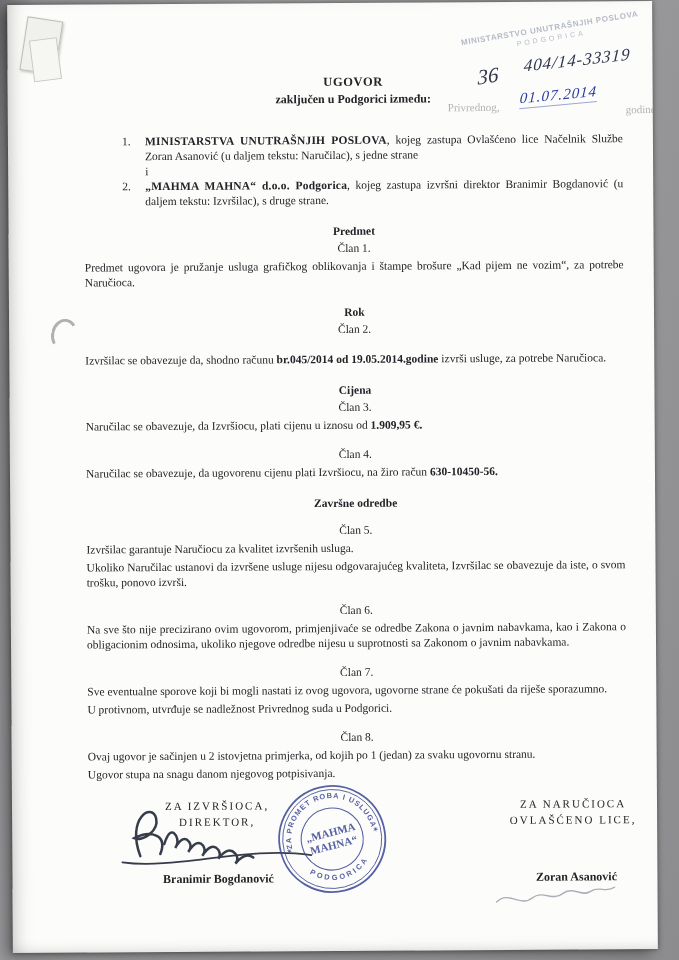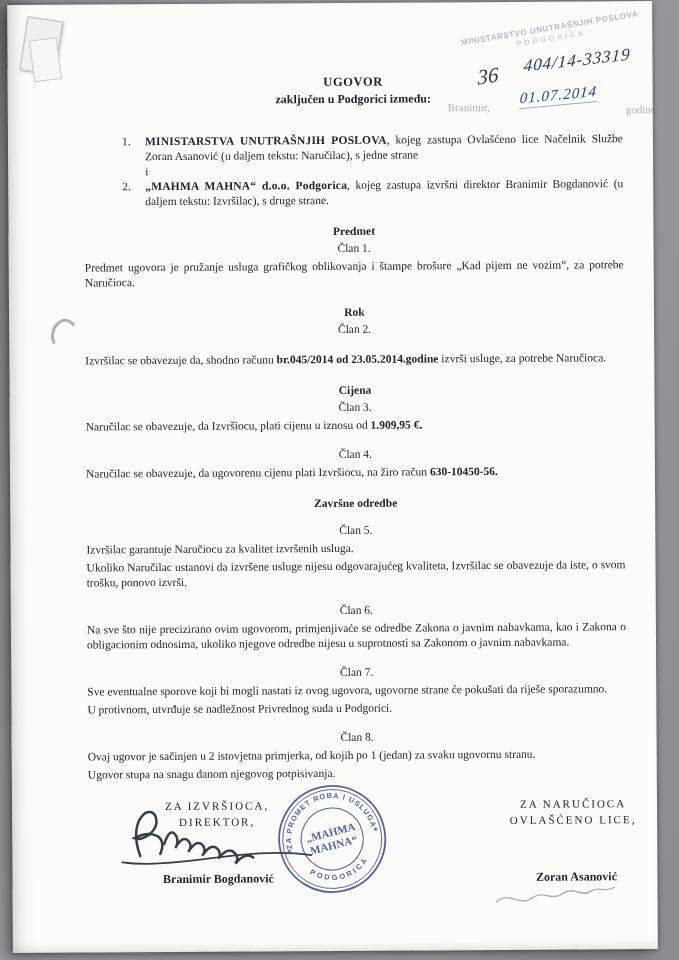--- a/index.html
+++ b/index.html
@@ -81,21 +81,21 @@
   <div class="clip-shadow"></div>
 
   <div class="received-stamp">
     <div class="rs-line1">MINISTARSTVO UNUTRAŠNJIH POSLOVA</div>
     <div class="rs-line2">PODGORICA</div>
   </div>
 
   <span class="hw hw-number">36</span>
   <span class="hw hw-ref">404/14-33319</span>
   <span class="hw hw-date">01.07.2014</span>
-  <span class="faint fp">Branimir,</span>
+  <span class="faint fp">Privrednog,</span>
   <span class="faint fy">godine</span>
 
   <div class="content">
 
     <div class="title">UGOVOR</div>
     <div class="subtitle">zaključen u Podgorici između:</div>
 
     <div class="parties">
         <div class="party">
           <span class="party-marker">1.</span>
@@ -107,21 +107,21 @@
           <div class="party-text"><b>„MAHMA MAHNA“ d.o.o. Podgorica</b><span>, kojeg zastupa izvršni direktor Branimir Bogdanović (u daljem tekstu: Izvršilac), s druge strane.</span></div>
         </div>
       </div>
 
     <div class="body-text">
         <div class="heading">Predmet</div>
         <div class="clause">Član 1.</div>
         <p class="para"><span>Predmet ugovora je pružanje usluga grafičkog oblikovanja i štampe brošure „Kad pijem ne vozim“, za potrebe Naručioca.</span></p>
         <div class="heading">Rok</div>
         <div class="clause">Član 2.</div>
-        <p class="para gap"><span>Izvršilac se obavezuje da, shodno računu </span><b>br.045/2014 od 23.05.2014.godine</b><span> izvrši usluge, za potrebe Naručioca.</span></p>
+        <p class="para gap"><span>Izvršilac se obavezuje da, shodno računu </span><b>br.045/2014 od 19.05.2014.godine</b><span> izvrši usluge, za potrebe Naručioca.</span></p>
         <div class="heading">Cijena</div>
         <div class="clause">Član 3.</div>
         <p class="para"><span>Naručilac se obavezuje, da Izvršiocu, plati cijenu u iznosu od </span><b>1.909,95 €.</b></p>
         <div class="clause">Član 4.</div>
         <p class="para"><span>Naručilac se obavezuje, da ugovorenu cijenu plati Izvršiocu, na žiro račun </span><b>630-10450-56.</b></p>
         <div class="heading">Završne odredbe</div>
         <div class="clause gap">Član 5.</div>
         <p class="para"><span>Izvršilac garantuje Naručiocu za kvalitet izvršenih usluga.</span></p>
         <p class="para"><span>Ukoliko Naručilac ustanovi da izvršene usluge nijesu odgovarajućeg kvaliteta, Izvršilac se obavezuje da iste, o svom trošku, ponovo izvrši.</span></p>
         <div class="clause">Član 6.</div>

